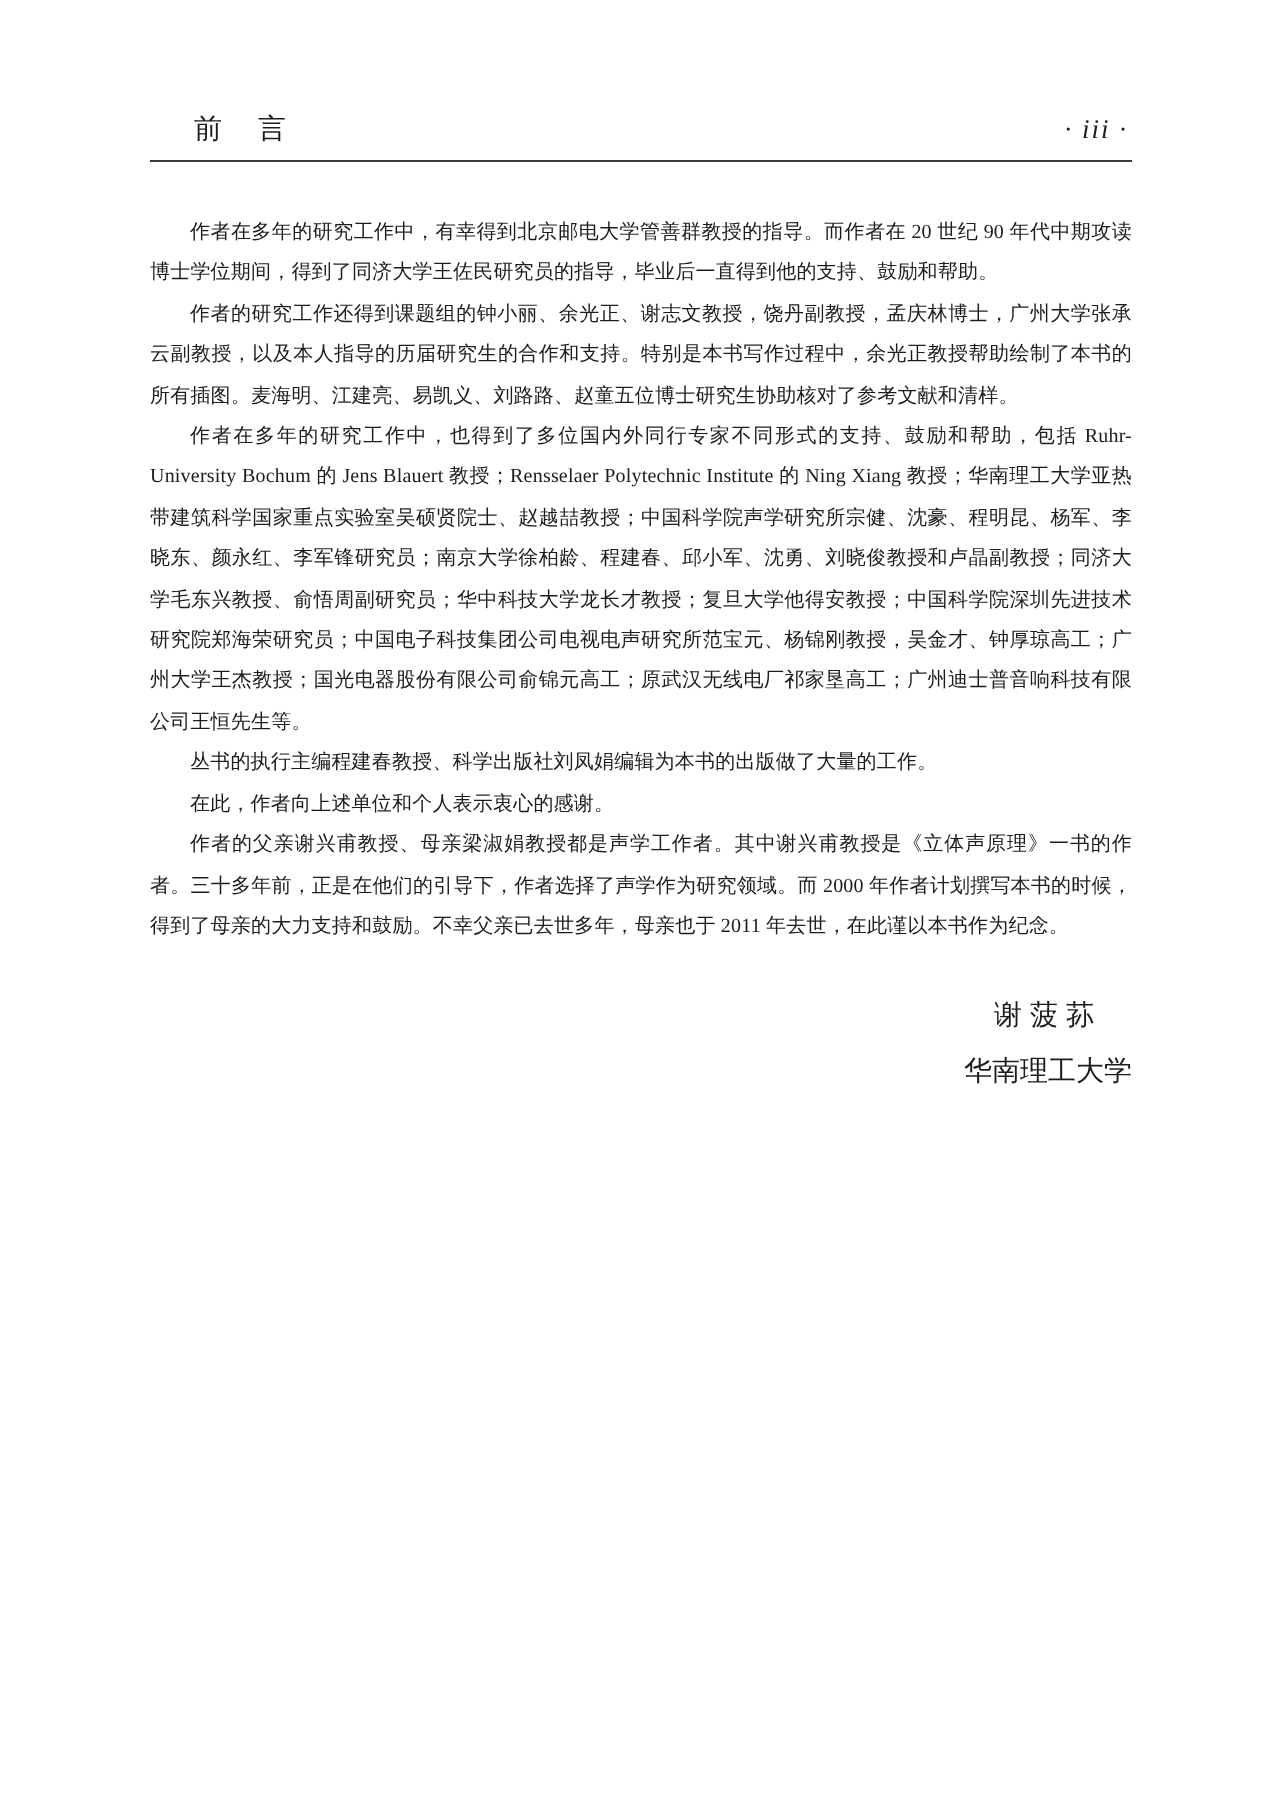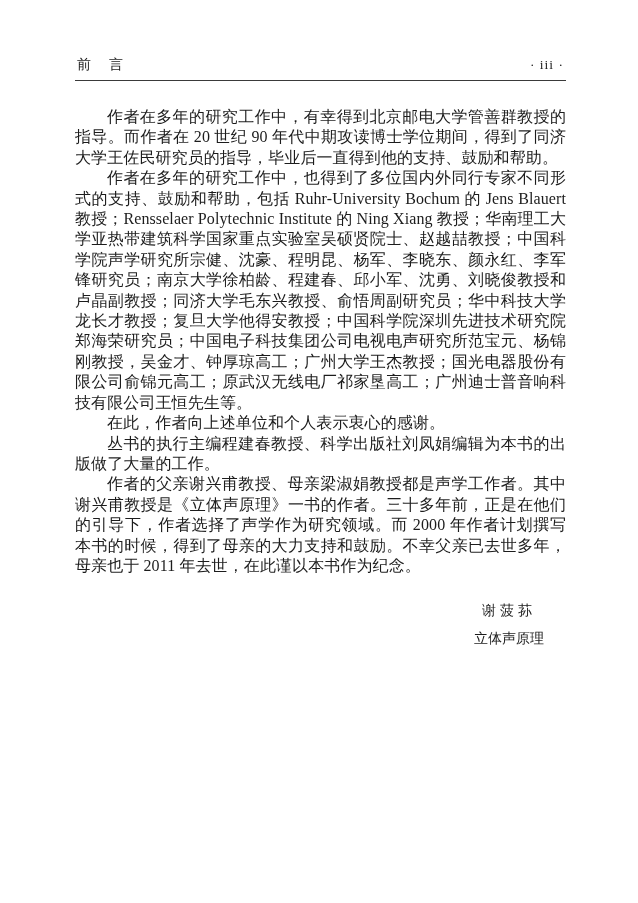--- a/index.html
+++ b/index.html
@@ -26,40 +26,41 @@
   .running-header {
     display: flex;
     justify-content: space-between;
     align-items: baseline;
     font-size: 14px;
     padding: 0 2px 6px 2px;
     border-bottom: 1px solid #3a3a3a;
   }
   .running-header .title {
     letter-spacing: 2px;
+    margin-left: 20px;
   }
   .running-header .pagenum {
+    font-style: italic;
     letter-spacing: 1px;
     font-size: 13.5px;
   }
   .body-text {
     margin-top: 26px;
   }
   .body-text p {
     margin: 0;
-    font-size: 16px;
+    font-size: 10px;
     line-height: 20.4px;
     text-align: justify;
     text-indent: 2em;
     letter-spacing: 0.1px;
   }
   .signature {
     margin-top: 24px;
     margin-left: auto;
-    margin-right: 22px;
     width: max-content;
     text-align: center;
     font-size: 14px;
   }
   .signature .sig-name {
     letter-spacing: 4px;
     margin-bottom: 5px;
     line-height: 22px;
   }
   .signature .sig-line {
@@ -72,25 +73,26 @@
 <div class="page">
   <div class="content">
 
     <div class="running-header">
       <span class="title">前　言</span>
       <span class="pagenum">· iii ·</span>
     </div>
 
     <div class="body-text">
       <p>作者在多年的研究工作中，有幸得到北京邮电大学管善群教授的指导。而作者在 20 世纪 90 年代中期攻读博士学位期间，得到了同济大学王佐民研究员的指导，毕业后一直得到他的支持、鼓励和帮助。</p>
+      <p>作者的研究工作还得到课题组的钟小丽、余光正、谢志文教授，饶丹副教授，孟庆林博士，广州大学张承云副教授，以及本人指导的历届研究生的合作和支持。特别是本书写作过程中，余光正教授帮助绘制了本书的所有插图。麦海明、江建亮、易凯义、刘路路、赵童五位博士研究生协助核对了参考文献和清样。</p>
       <p>作者在多年的研究工作中，也得到了多位国内外同行专家不同形式的支持、鼓励和帮助，包括 Ruhr-University Bochum 的 Jens Blauert 教授；Rensselaer Polytechnic Institute 的 Ning Xiang 教授；华南理工大学亚热带建筑科学国家重点实验室吴硕贤院士、赵越喆教授；中国科学院声学研究所宗健、沈豪、程明昆、杨军、李晓东、颜永红、李军锋研究员；南京大学徐柏龄、程建春、邱小军、沈勇、刘晓俊教授和卢晶副教授；同济大学毛东兴教授、俞悟周副研究员；华中科技大学龙长才教授；复旦大学他得安教授；中国科学院深圳先进技术研究院郑海荣研究员；中国电子科技集团公司电视电声研究所范宝元、杨锦刚教授，吴金才、钟厚琼高工；广州大学王杰教授；国光电器股份有限公司俞锦元高工；原武汉无线电厂祁家垦高工；广州迪士普音响科技有限公司王恒先生等。</p>
+      <p>丛书的执行主编程建春教授、科学出版社刘凤娟编辑为本书的出版做了大量的工作。</p>
       <p>在此，作者向上述单位和个人表示衷心的感谢。</p>
-      <p>丛书的执行主编程建春教授、科学出版社刘凤娟编辑为本书的出版做了大量的工作。</p>
       <p>作者的父亲谢兴甫教授、母亲梁淑娟教授都是声学工作者。其中谢兴甫教授是《立体声原理》一书的作者。三十多年前，正是在他们的引导下，作者选择了声学作为研究领域。而 2000 年作者计划撰写本书的时候，得到了母亲的大力支持和鼓励。不幸父亲已去世多年，母亲也于 2011 年去世，在此谨以本书作为纪念。</p>
     </div>
 
     <div class="signature">
       <div class="sig-name">谢菠荪</div>
-      <div class="sig-line">立体声原理</div>
+      <div class="sig-line">华南理工大学</div>
     </div>
 
   </div>
 </div>
 
 </body></html>

